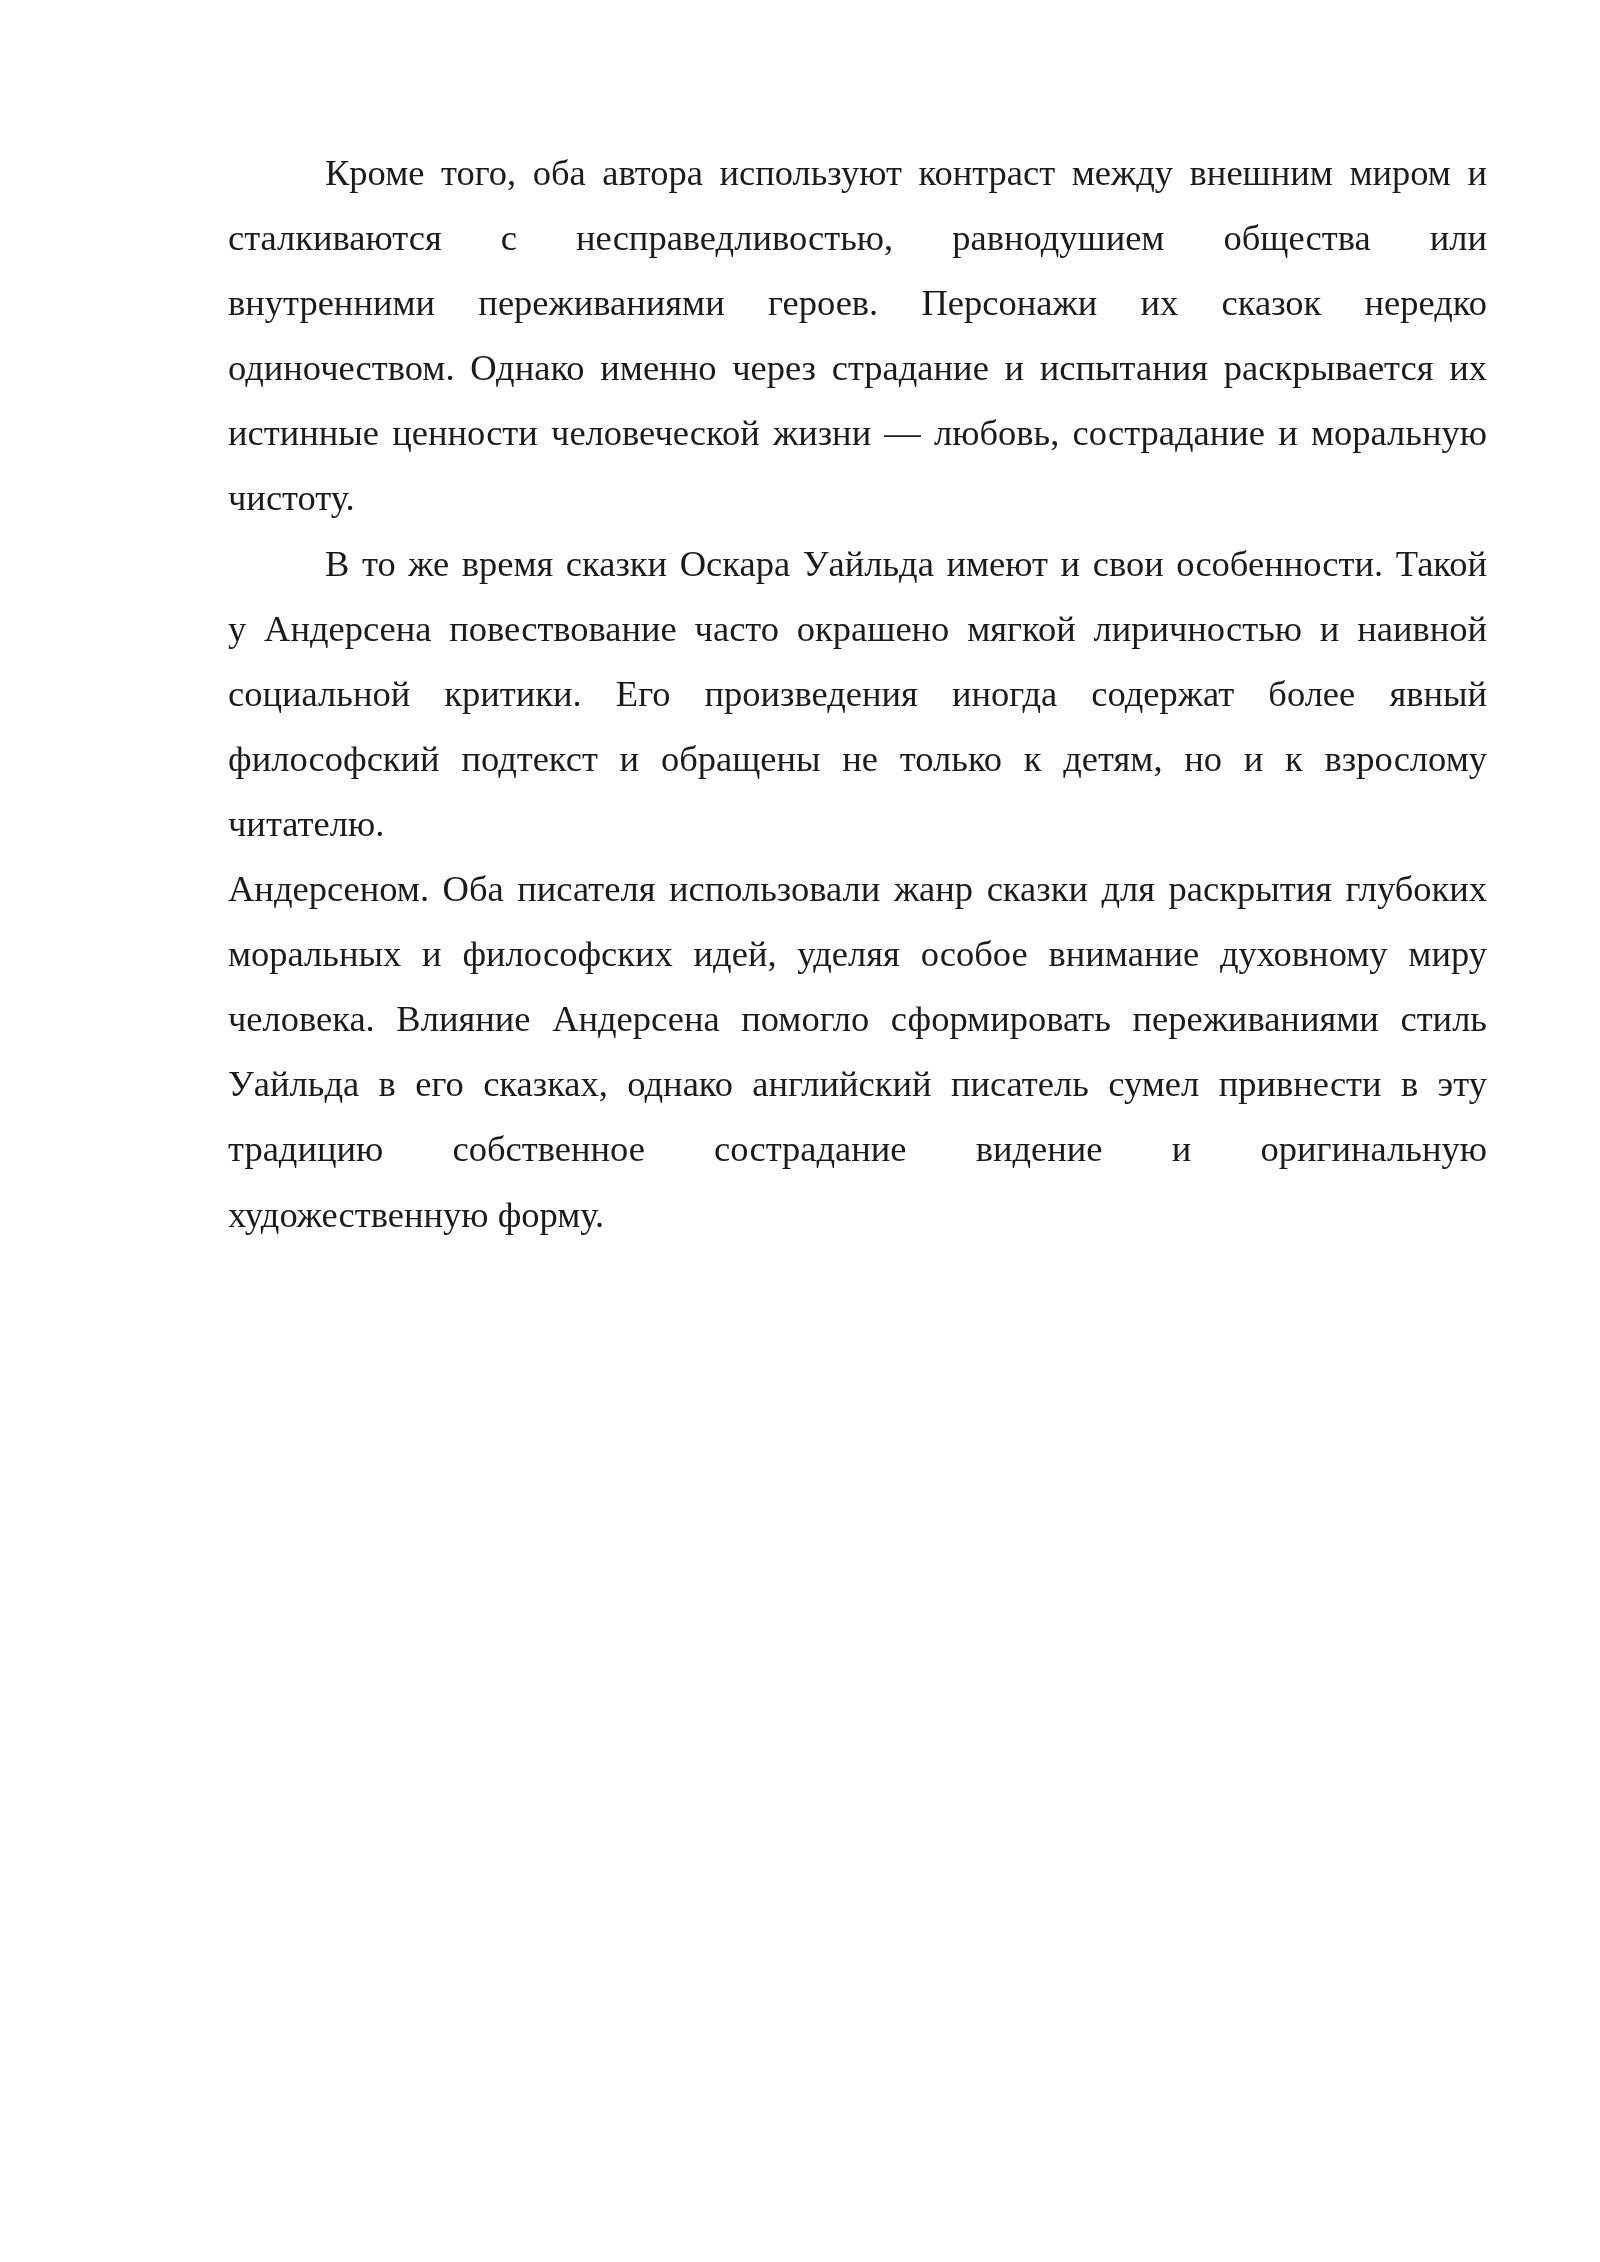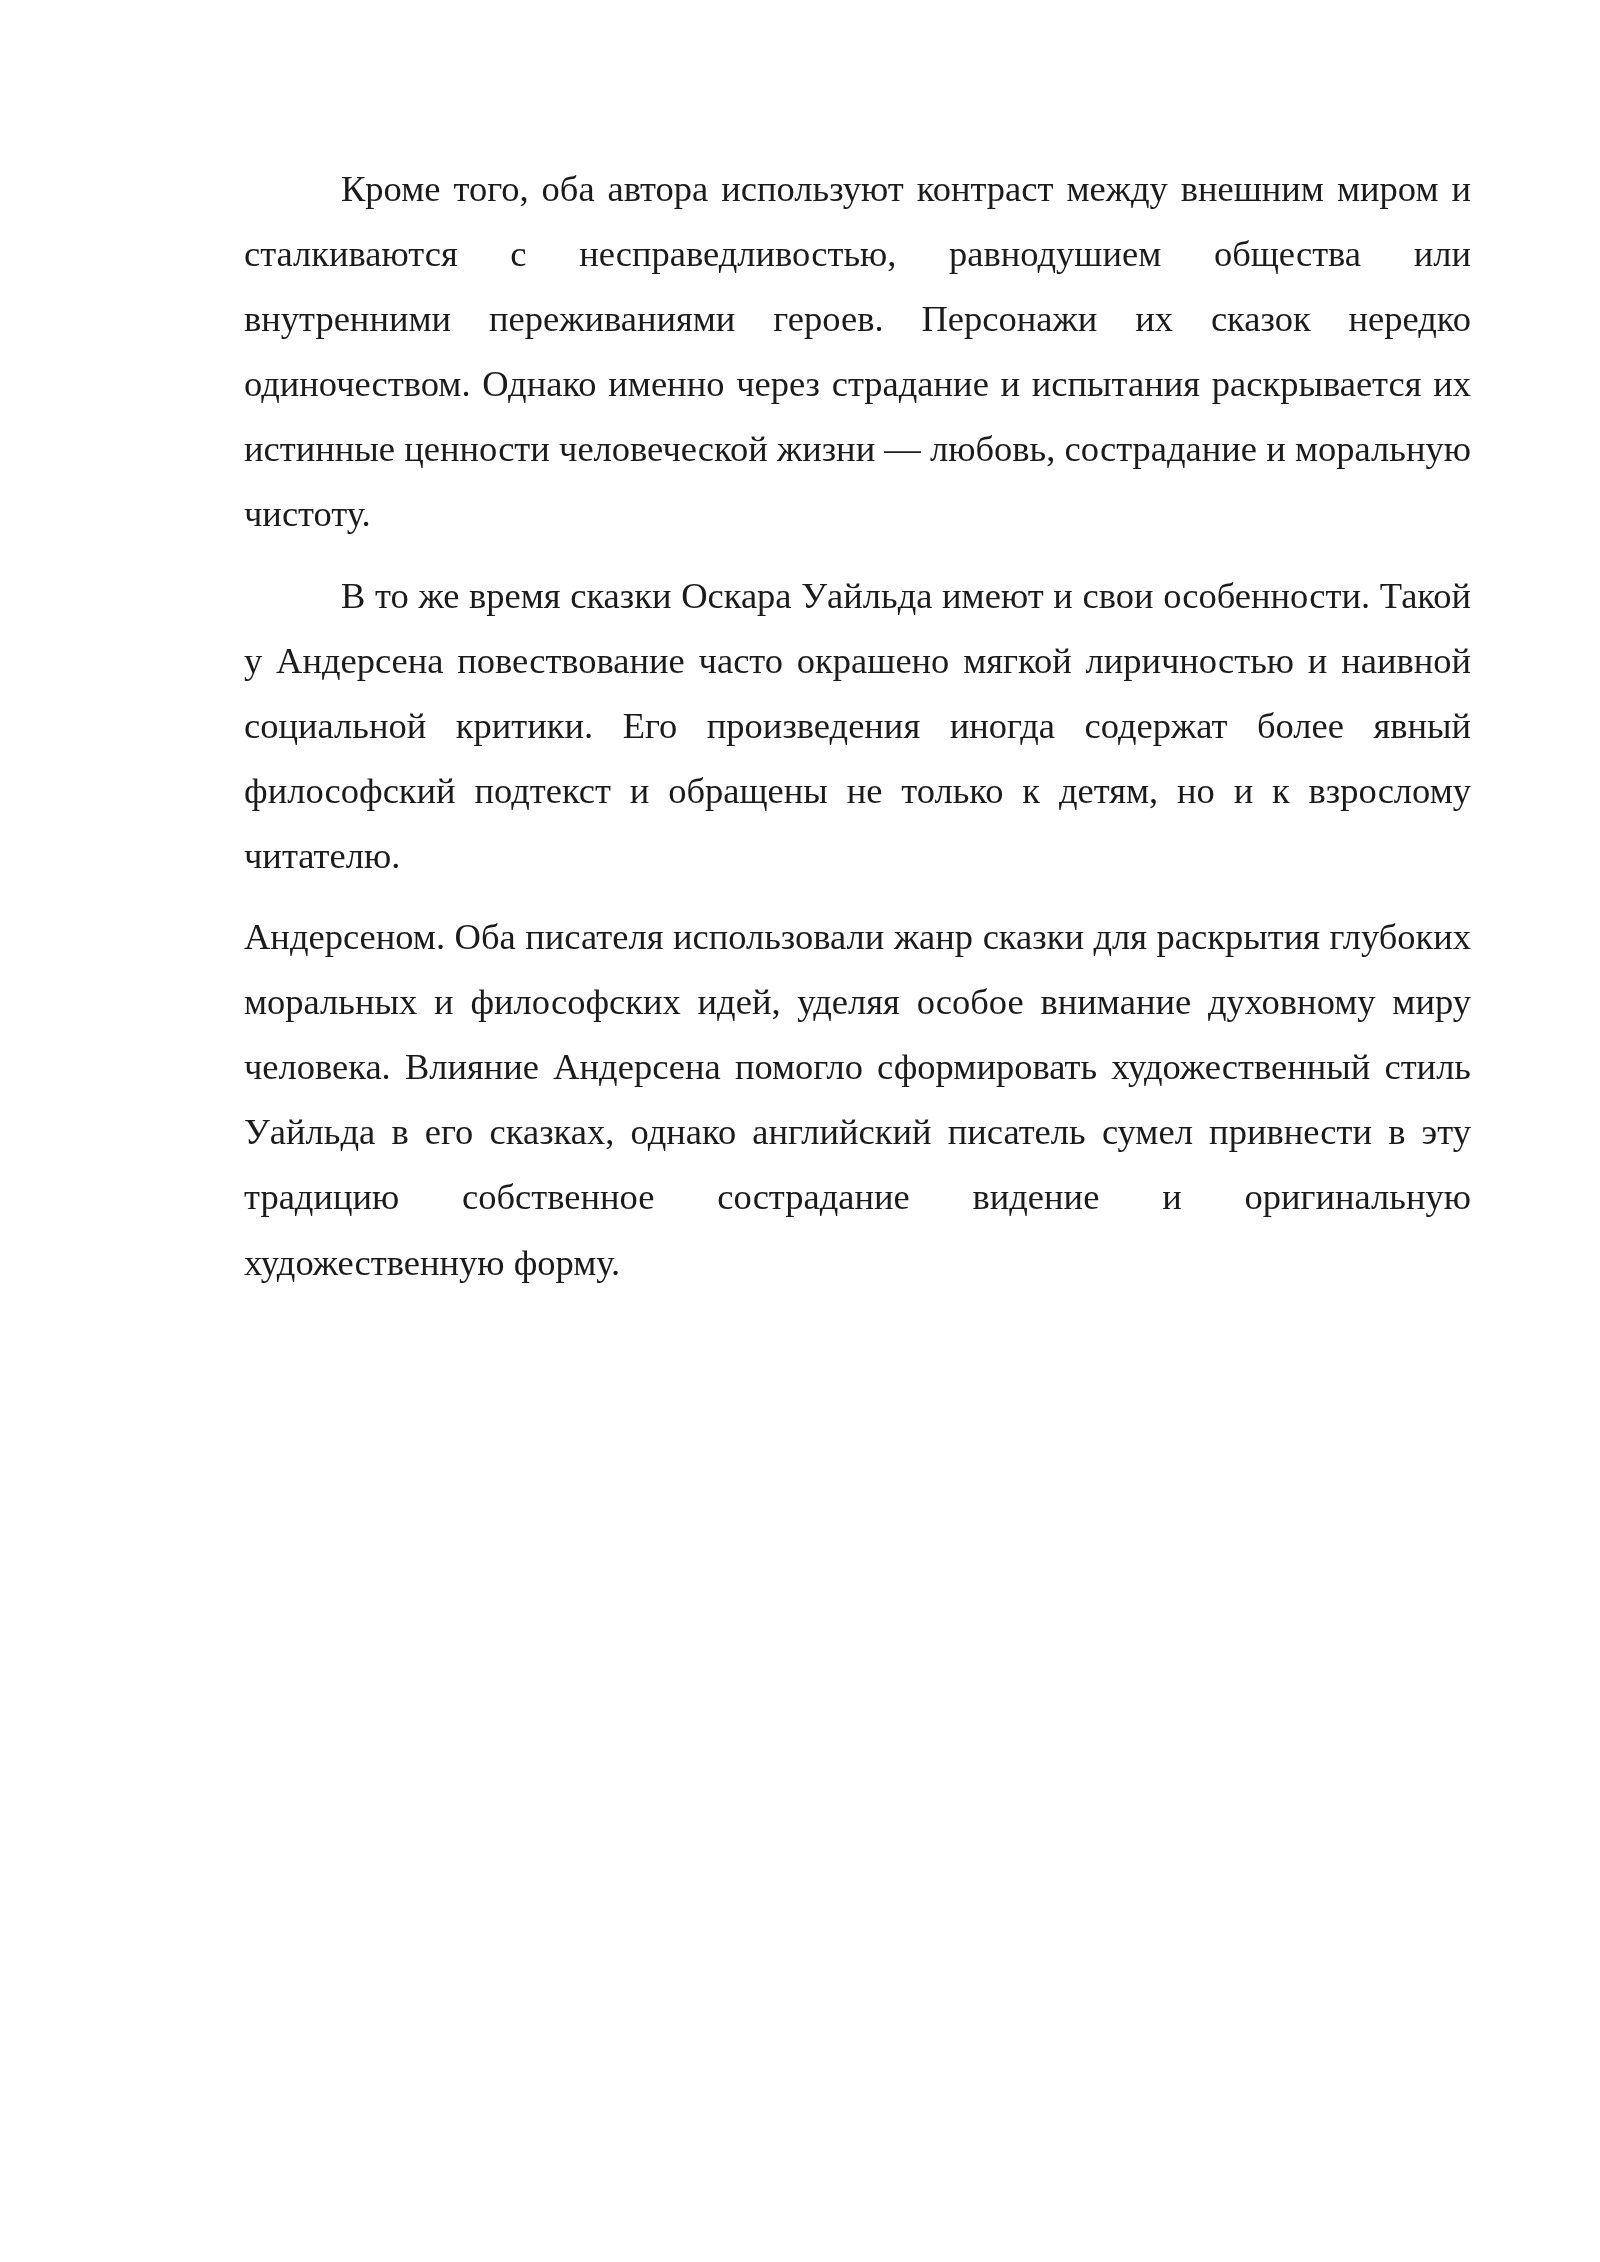--- a/index.html
+++ b/index.html
@@ -18,21 +18,21 @@
     position: absolute;
     left: 228px;
     top: 140px;
     width: 1259px;
     color: var(--text-color, #1b1b1b);
     font-family: "Liberation Serif", "DejaVu Serif", serif;
     font-size: 36.5px;
     line-height: 65.1px;
   }
   .paragraph {
-    margin: 16px;
+    margin: 0;
     padding: 0;
   }
   .line {
     text-align: justify;
     text-align-last: justify;
     text-justify: inter-word;
     white-space: normal;
   }
   .line.first {
     text-indent: 97px;
@@ -57,19 +57,19 @@
       <div class="paragraph">
         <div class="line first">В то же время сказки Оскара Уайльда имеют и свои особенности. Такой</div>
         <div class="line">у Андерсена повествование часто окрашено мягкой лиричностью и наивной</div>
         <div class="line">социальной критики. Его произведения иногда содержат более явный</div>
         <div class="line">философский подтекст и обращены не только к детям, но и к взрослому</div>
         <div class="line last">читателю.</div>
       </div>
       <div class="paragraph">
         <div class="line">Андерсеном. Оба писателя использовали жанр сказки для раскрытия глубоких</div>
         <div class="line">моральных и философских идей, уделяя особое внимание духовному миру</div>
-        <div class="line">человека. Влияние Андерсена помогло сформировать художественный стиль</div>
+        <div class="line">человека. Влияние Андерсена помогло сформировать переживаниями стиль</div>
         <div class="line">Уайльда в его сказках, однако английский писатель сумел привнести в эту</div>
         <div class="line">традицию собственное сострадание видение и оригинальную</div>
         <div class="line last">художественную форму.</div>
       </div>
     </div>
 </div>
 
 </body></html>

